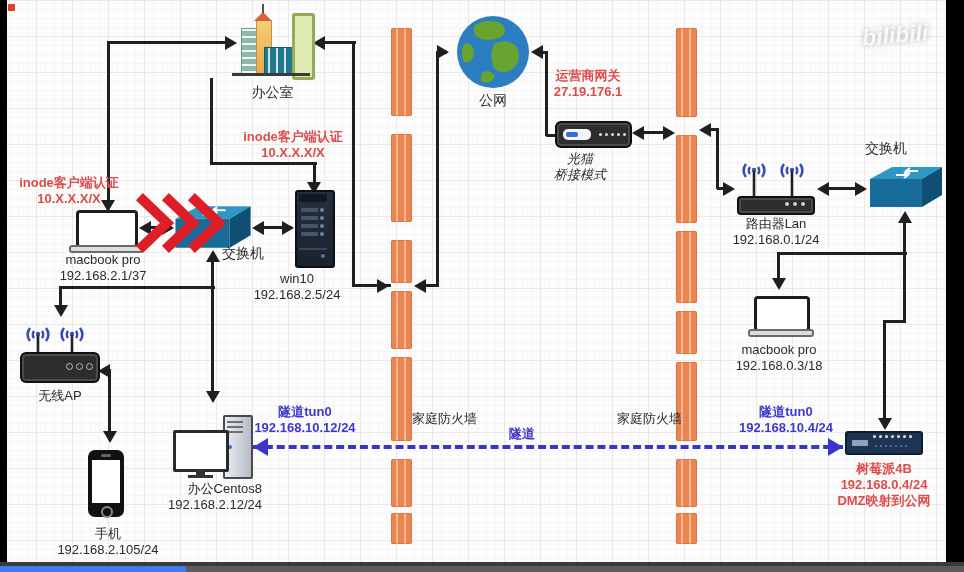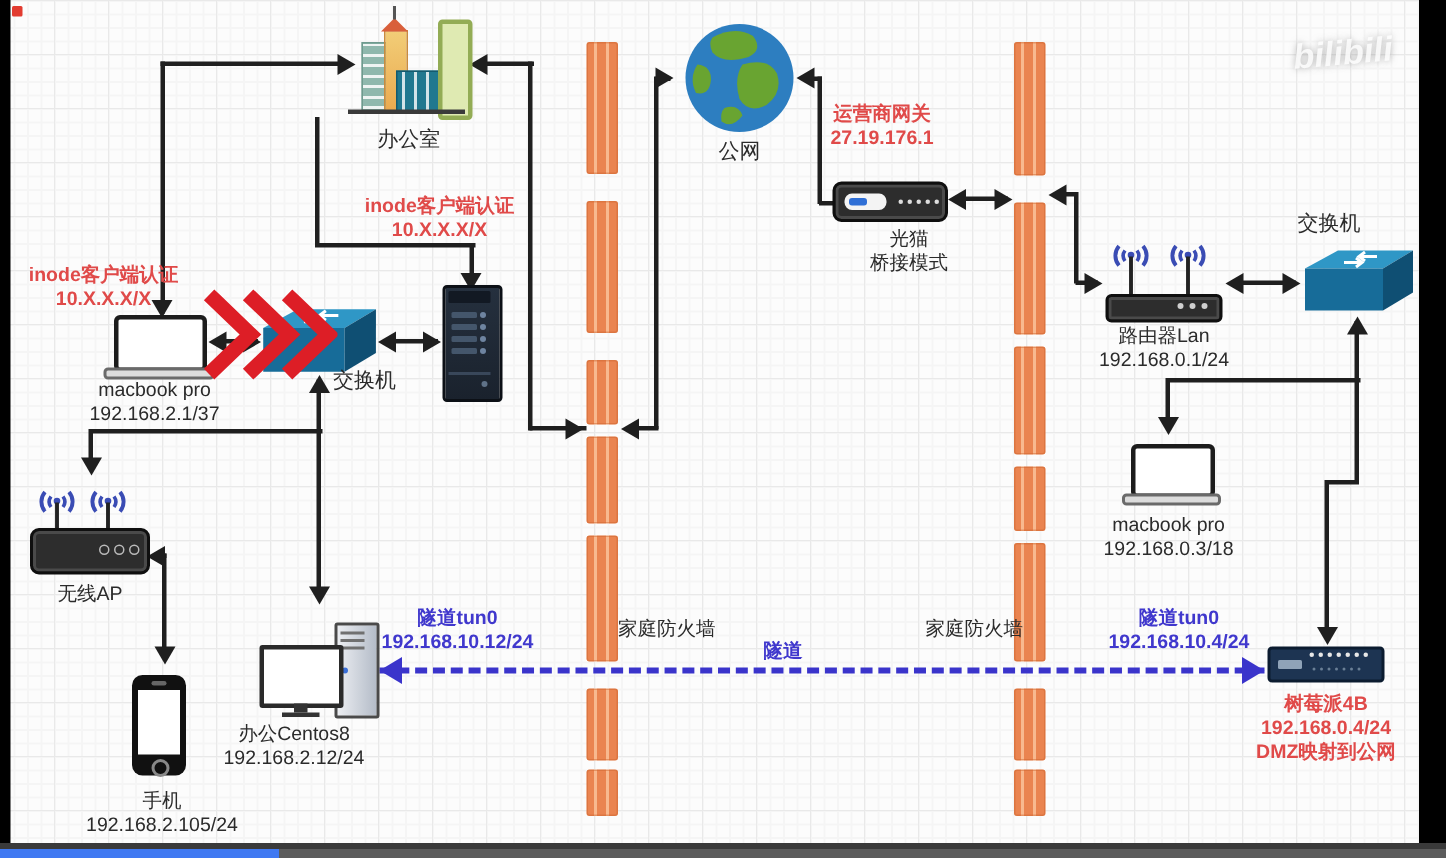--- a/index.html
+++ b/index.html
@@ -239,21 +239,21 @@
   <div class="lbl" style="left:240px;top:84px;width:65px;font-size:14px;">
       <span>办公室</span>
     </div>
   <div class="lbl" style="left:463px;top:92px;width:60px;font-size:14px;">
       <span>公网</span>
     </div>
   <div class="lbl red" style="left:543px;top:68px;width:90px;">
     <span>运营商网关</span>
       <span>27.19.176.1</span>
   </div>
-  <div class="lbl" style="left:566px;top:151px;width:80px;">
+  <div class="lbl" style="left:540px;top:151px;width:80px;font-style:italic;">
     <span>光猫</span>
       <span>桥接模式</span>
   </div>
   <div class="lbl" style="left:726px;top:216px;width:100px;">
     <span>路由器Lan</span>
       <span>192.168.0.1/24</span>
   </div>
   <div class="lbl" style="left:854px;top:140px;width:64px;font-size:14px;">
       <span>交换机</span>
     </div>
@@ -291,28 +291,32 @@
     <span>inode客户端认证</span>
       <span>10.X.X.X/X</span>
   </div>
   <div class="lbl" style="left:48px;top:252px;width:110px;">
     <span>macbook pro</span>
       <span>192.168.2.1/37</span>
   </div>
   <div class="lbl" style="left:222px;top:245px;width:60px;font-size:14px;text-align:left;">
       <span>交换机</span>
     </div>
+  <div class="lbl" style="left:247px;top:271px;width:100px;">
+    <span>win10</span>
+      <span>192.168.2.5/24</span>
+  </div>
   <div class="lbl" style="left:28px;top:388px;width:64px;">
       <span>无线AP</span>
     </div>
   <div class="lbl" style="left:50px;top:526px;width:116px;">
     <span>手机</span>
       <span>192.168.2.105/24</span>
   </div>
-  <div class="lbl" style="left:141px;top:481px;width:110px;">
+  <div class="lbl" style="left:152px;top:481px;width:110px;text-align:right;">
     <span>办公Centos8</span>
       <span>192.168.2.12/24</span>
   </div>
 
   <div class="wm-top" style="left:862px;top:22px;">bilibili</div>
 
   <div class="strip" style="left:0;top:0;width:7px;height:572px;"></div>
   <div class="strip" style="left:946px;top:0;width:18px;height:572px;"></div>
   <div class="recdot"></div>
   <div class="player">

